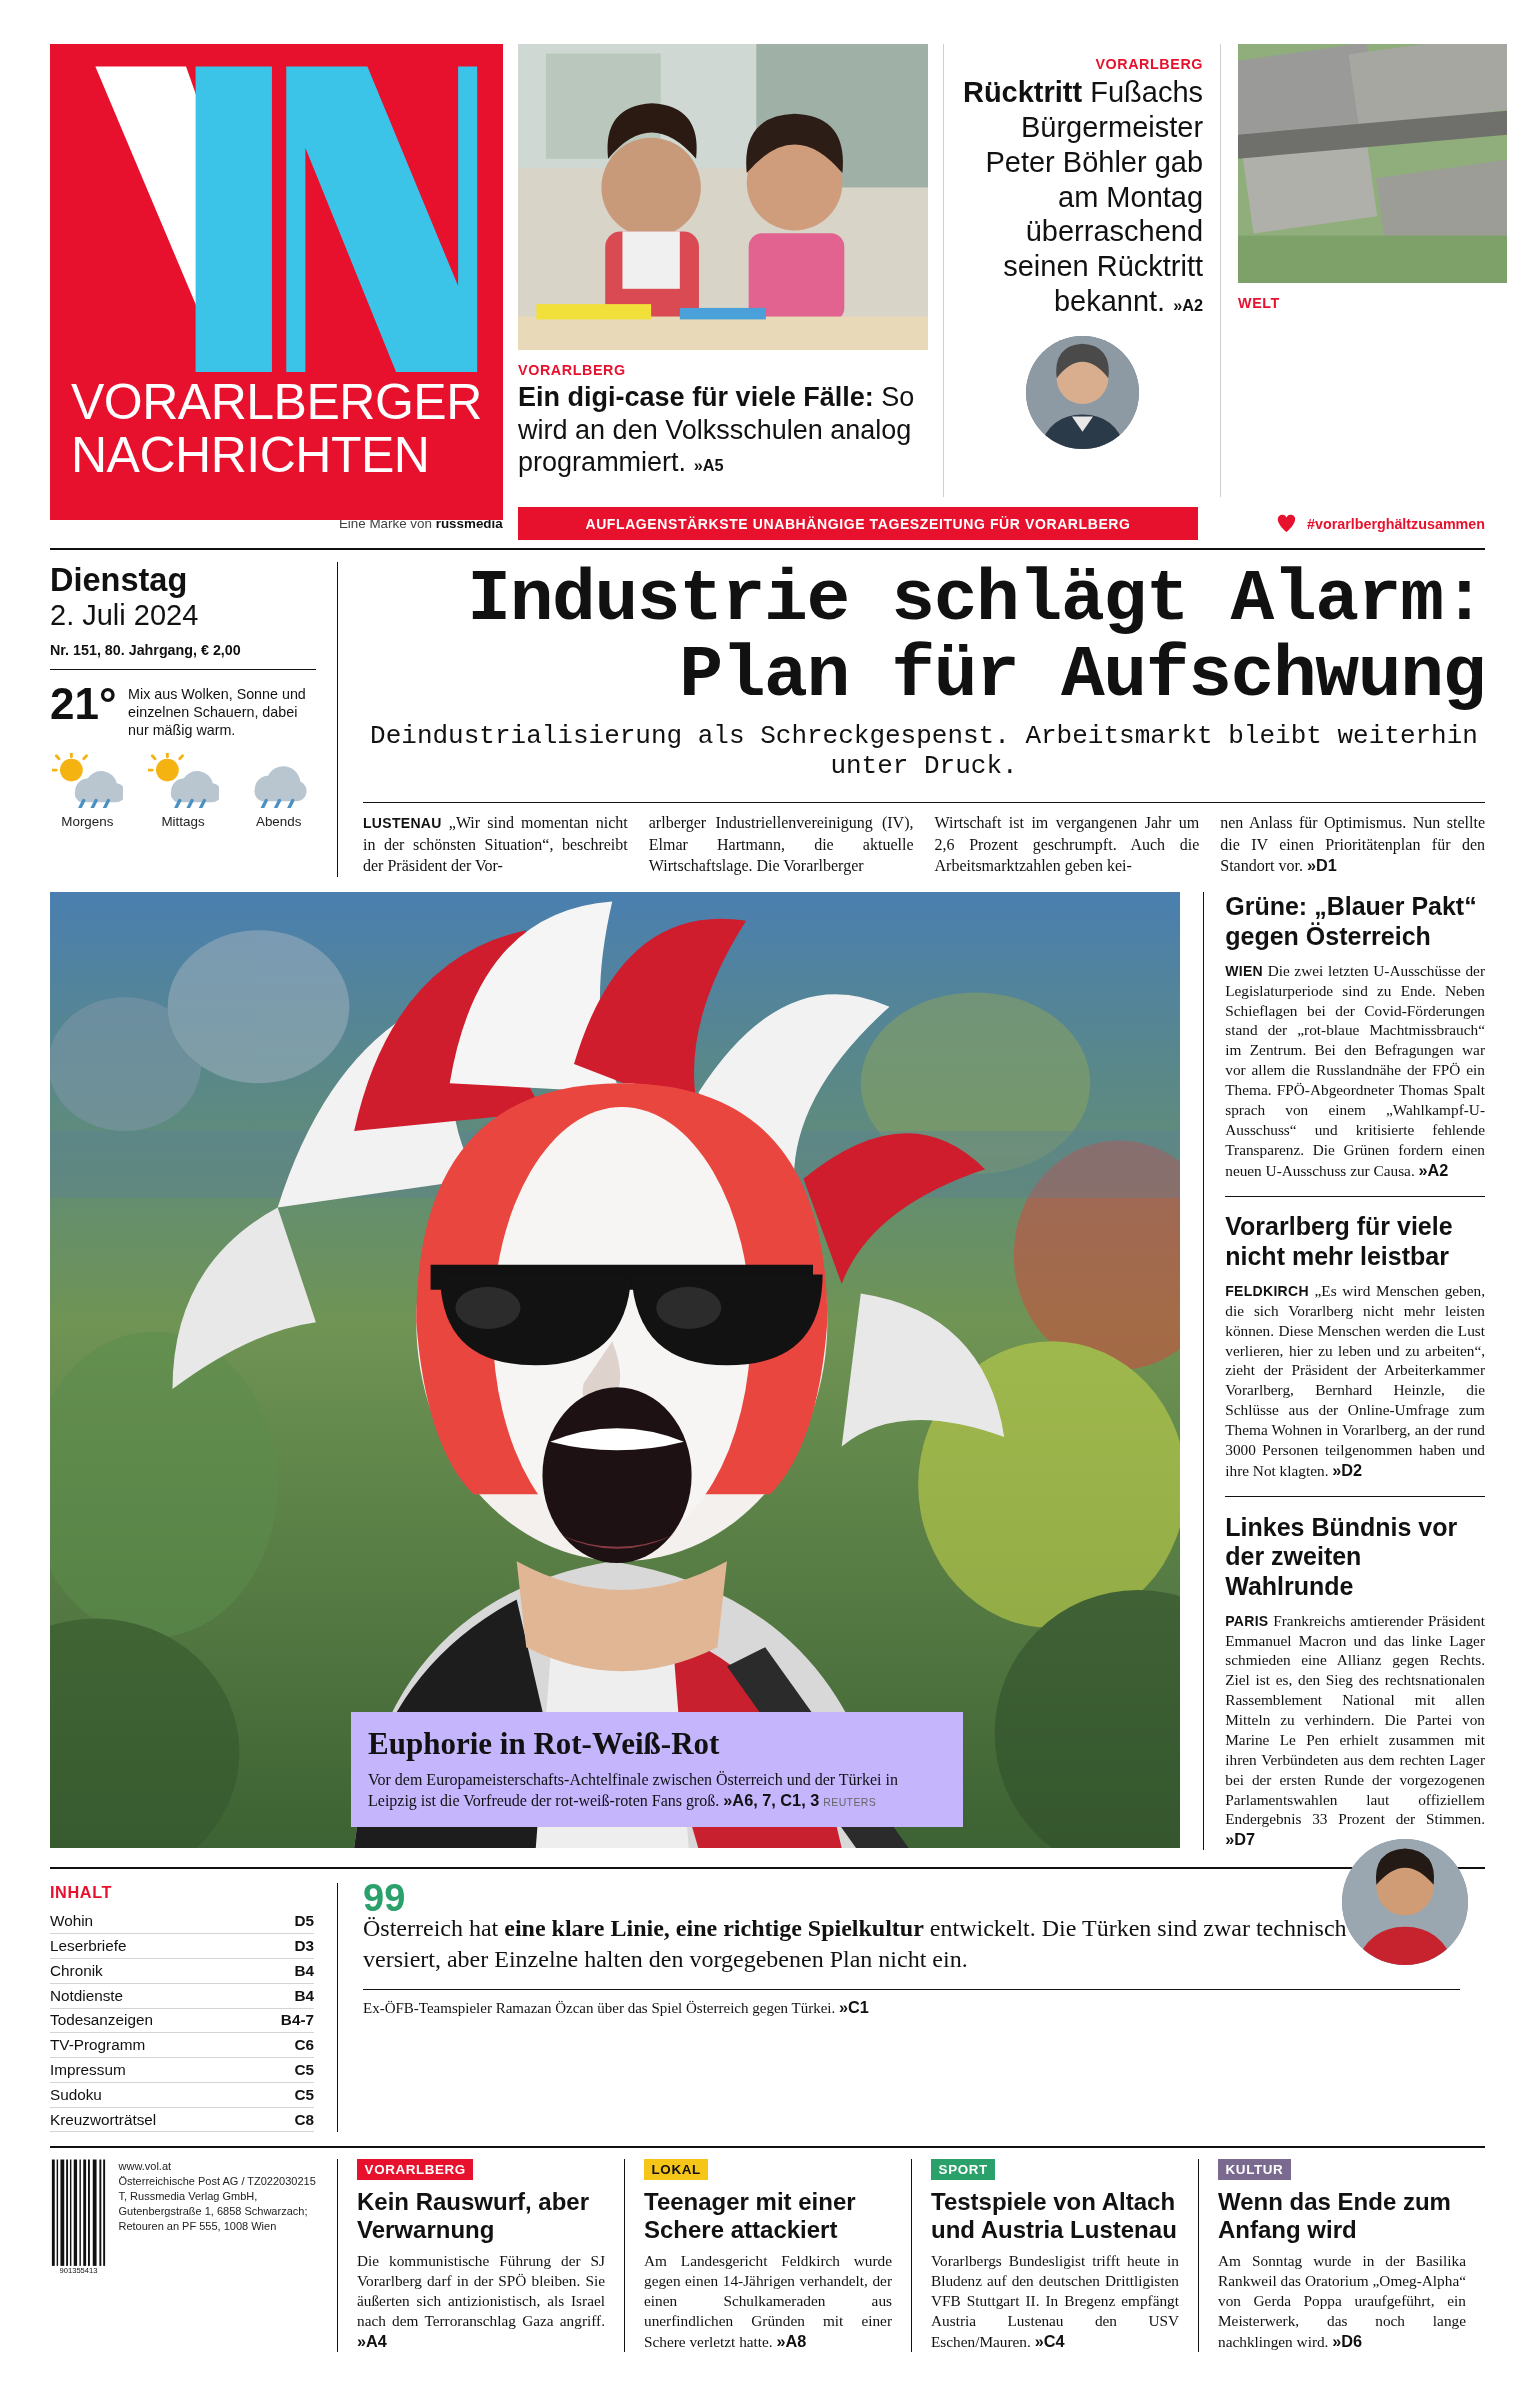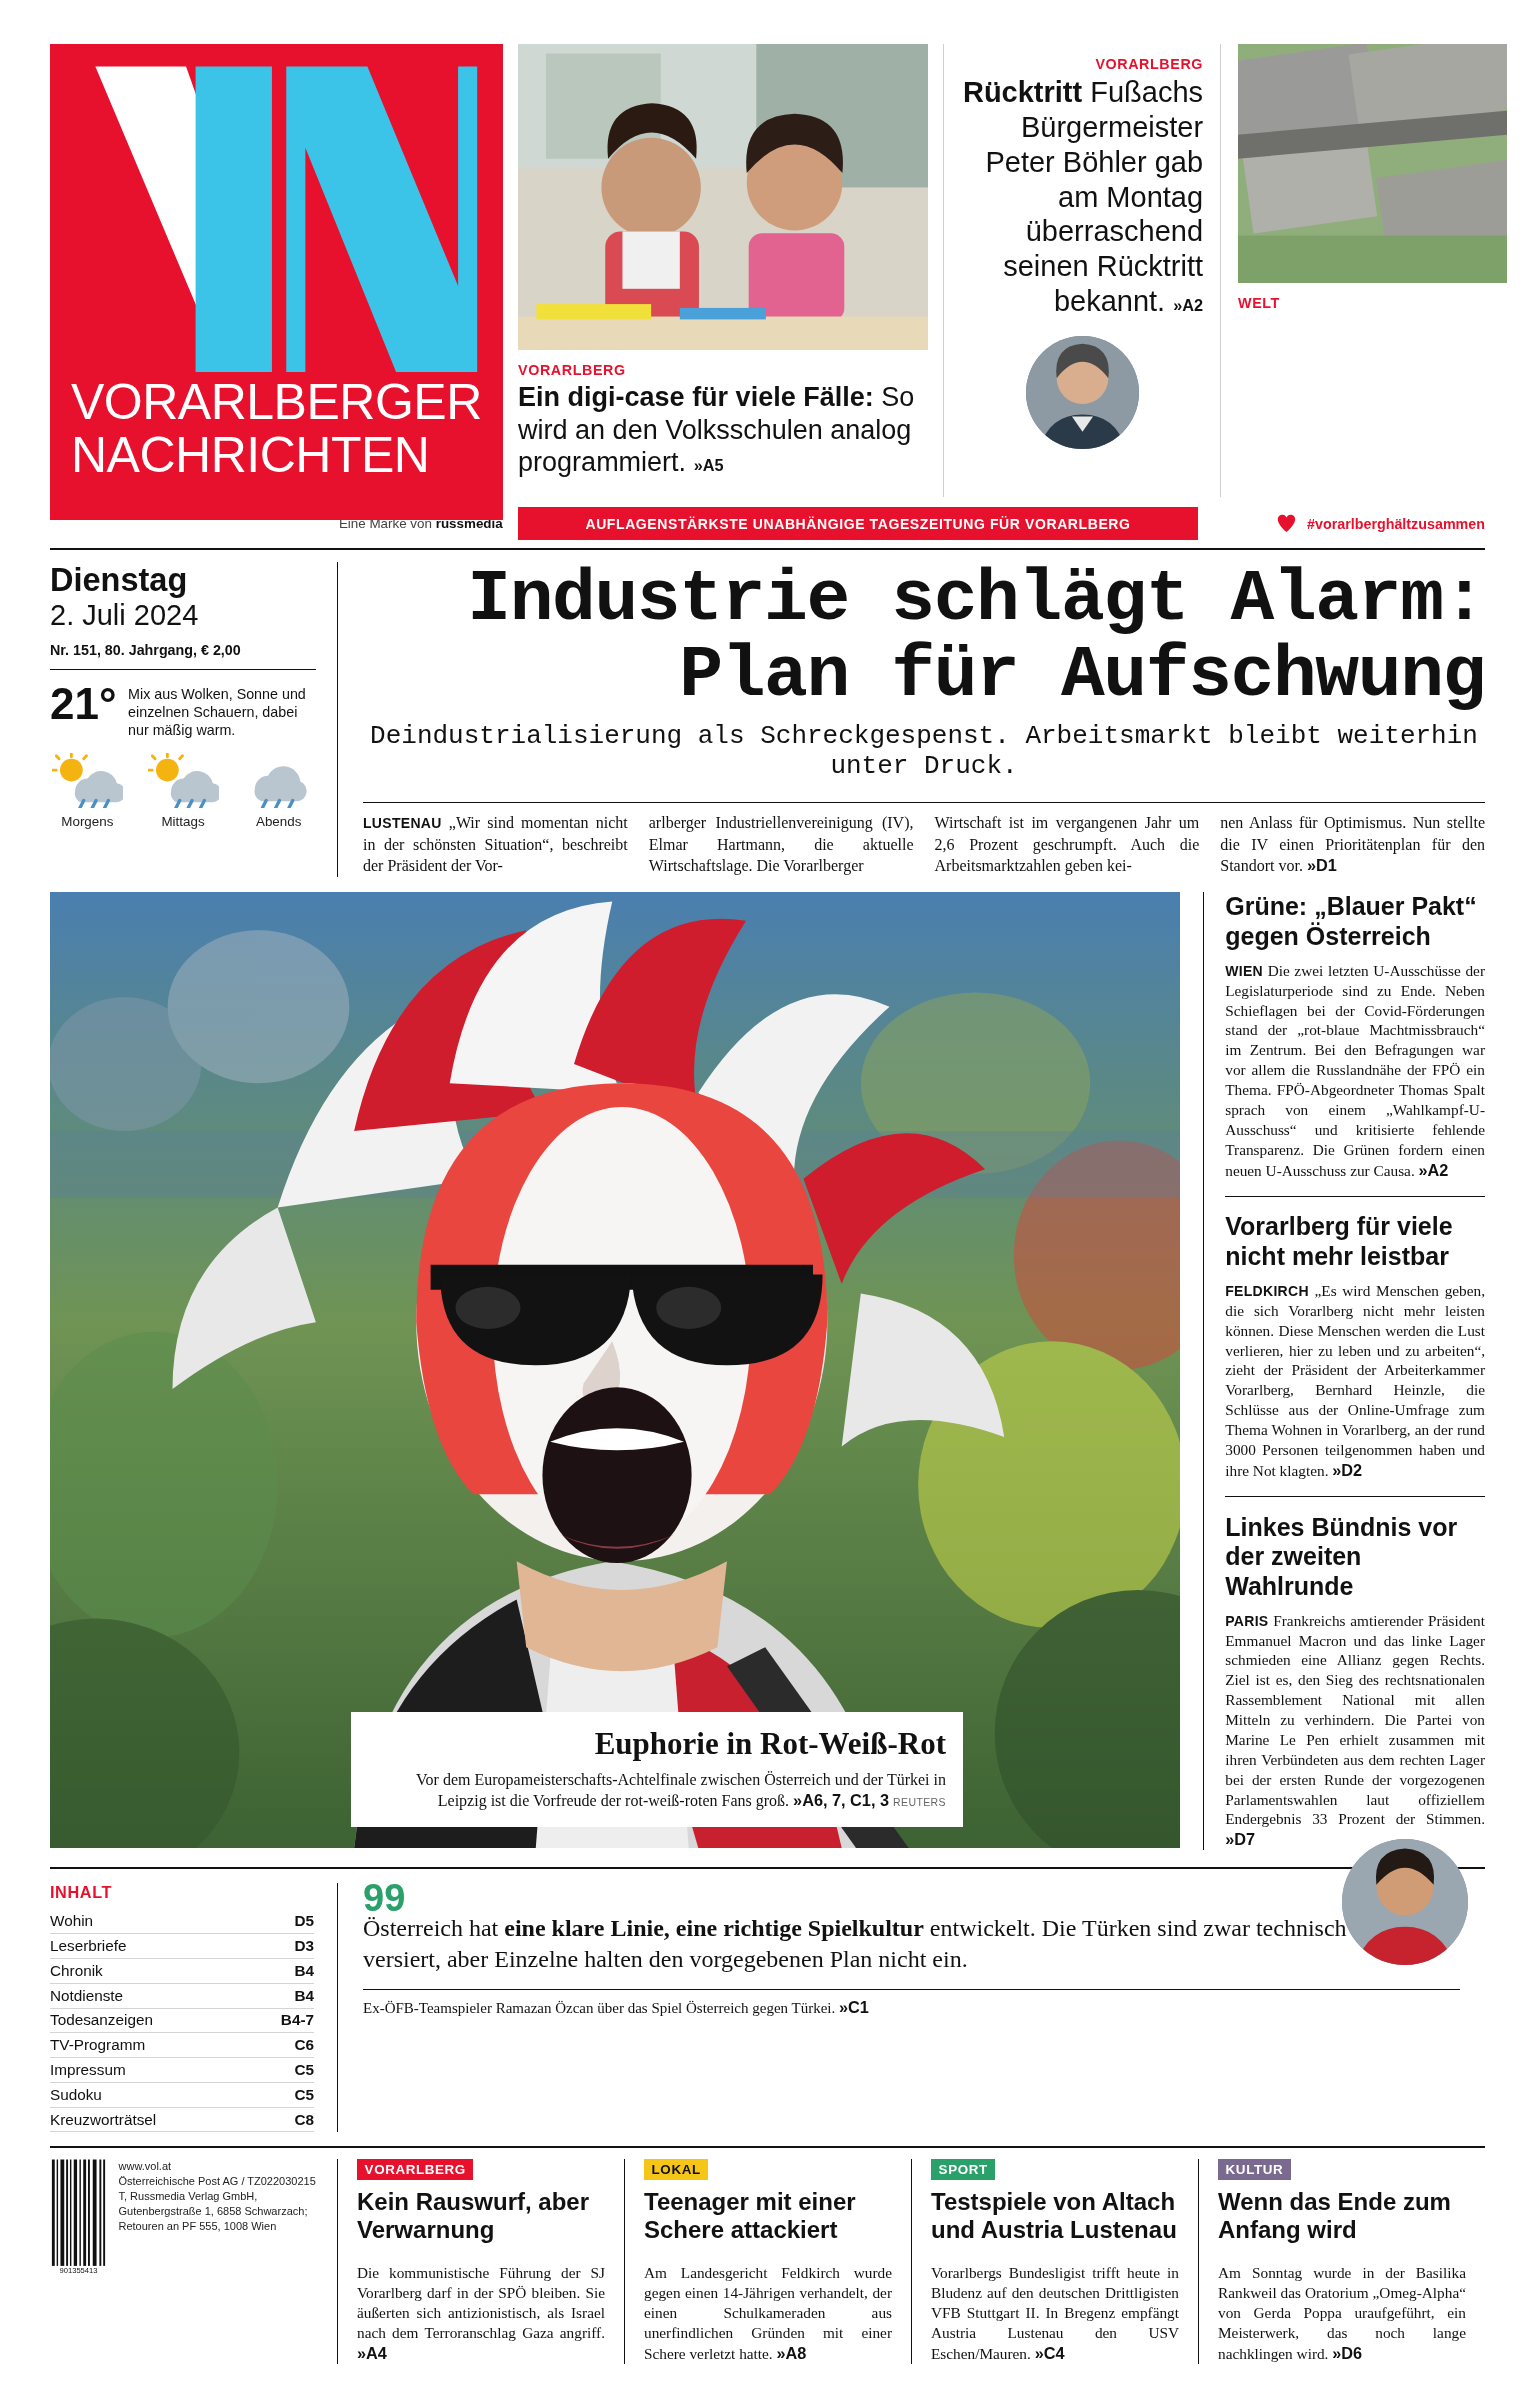--- a/index.html
+++ b/index.html
@@ -206,23 +206,23 @@
     height: 956px;
     position: relative;
     overflow: hidden;
     background: #2f4e6f;
   }
   .photo-caption {
     position: absolute;
     left: 301px;
     bottom: 21px;
     width: 612px;
-    background: #ffffff;
+    background: #c4b5fd;
     padding: 13.4px 17px 15.3px 17px;
-    text-align: right;
+    text-align: left;
   }
   .pc-head {
     font-family: "Liberation Serif", serif;
     font-weight: bold;
     font-size: 31px;
     margin-bottom: 7.6px;
   }
   .pc-text { font-size: 16px; line-height: 1.32; }
   .credit { font-family: "Liberation Sans", sans-serif; font-size: 10.5px; color:#666; letter-spacing:0.4px;}
 
@@ -274,21 +274,21 @@
     font-family: "Liberation Sans", sans-serif;
     font-weight: bold; font-size: 13.4px; letter-spacing: 0.6px;
     color: #ffffff; padding: 2.9px 7.6px; margin-bottom: 7.6px;
   }
   .tag-vorarlberg { background: #e8112d; }
   .tag-lokal { background: #f5c518; color: #111; }
   .tag-sport { background: #2aa06b; }
   .tag-kultur { background: #7a6a8f; }
   .bt-head {
     font-family: "Liberation Sans", sans-serif;
-    font-weight: bold; font-size: 24px; line-height: 1.16; margin-bottom: 20px;
+    font-weight: bold; font-size: 24px; line-height: 1.16; margin-bottom: 8px;
   }
   .bt-text { font-size: 15.3px; line-height: 1.3; text-align: justify; hyphens:auto; }
 
   .barcode-wrap { display:flex; gap:11.5px; align-items:flex-start; }
   .barcode { width: 57px; height: 115px; position: relative; }
   .impressum { font-family:"Liberation Sans", sans-serif; font-size: 11px; line-height:1.35; color:#222;}
   .vol { font-weight: normal; text-align:left; display:block; }
 </style>
 </head>
 <body>

